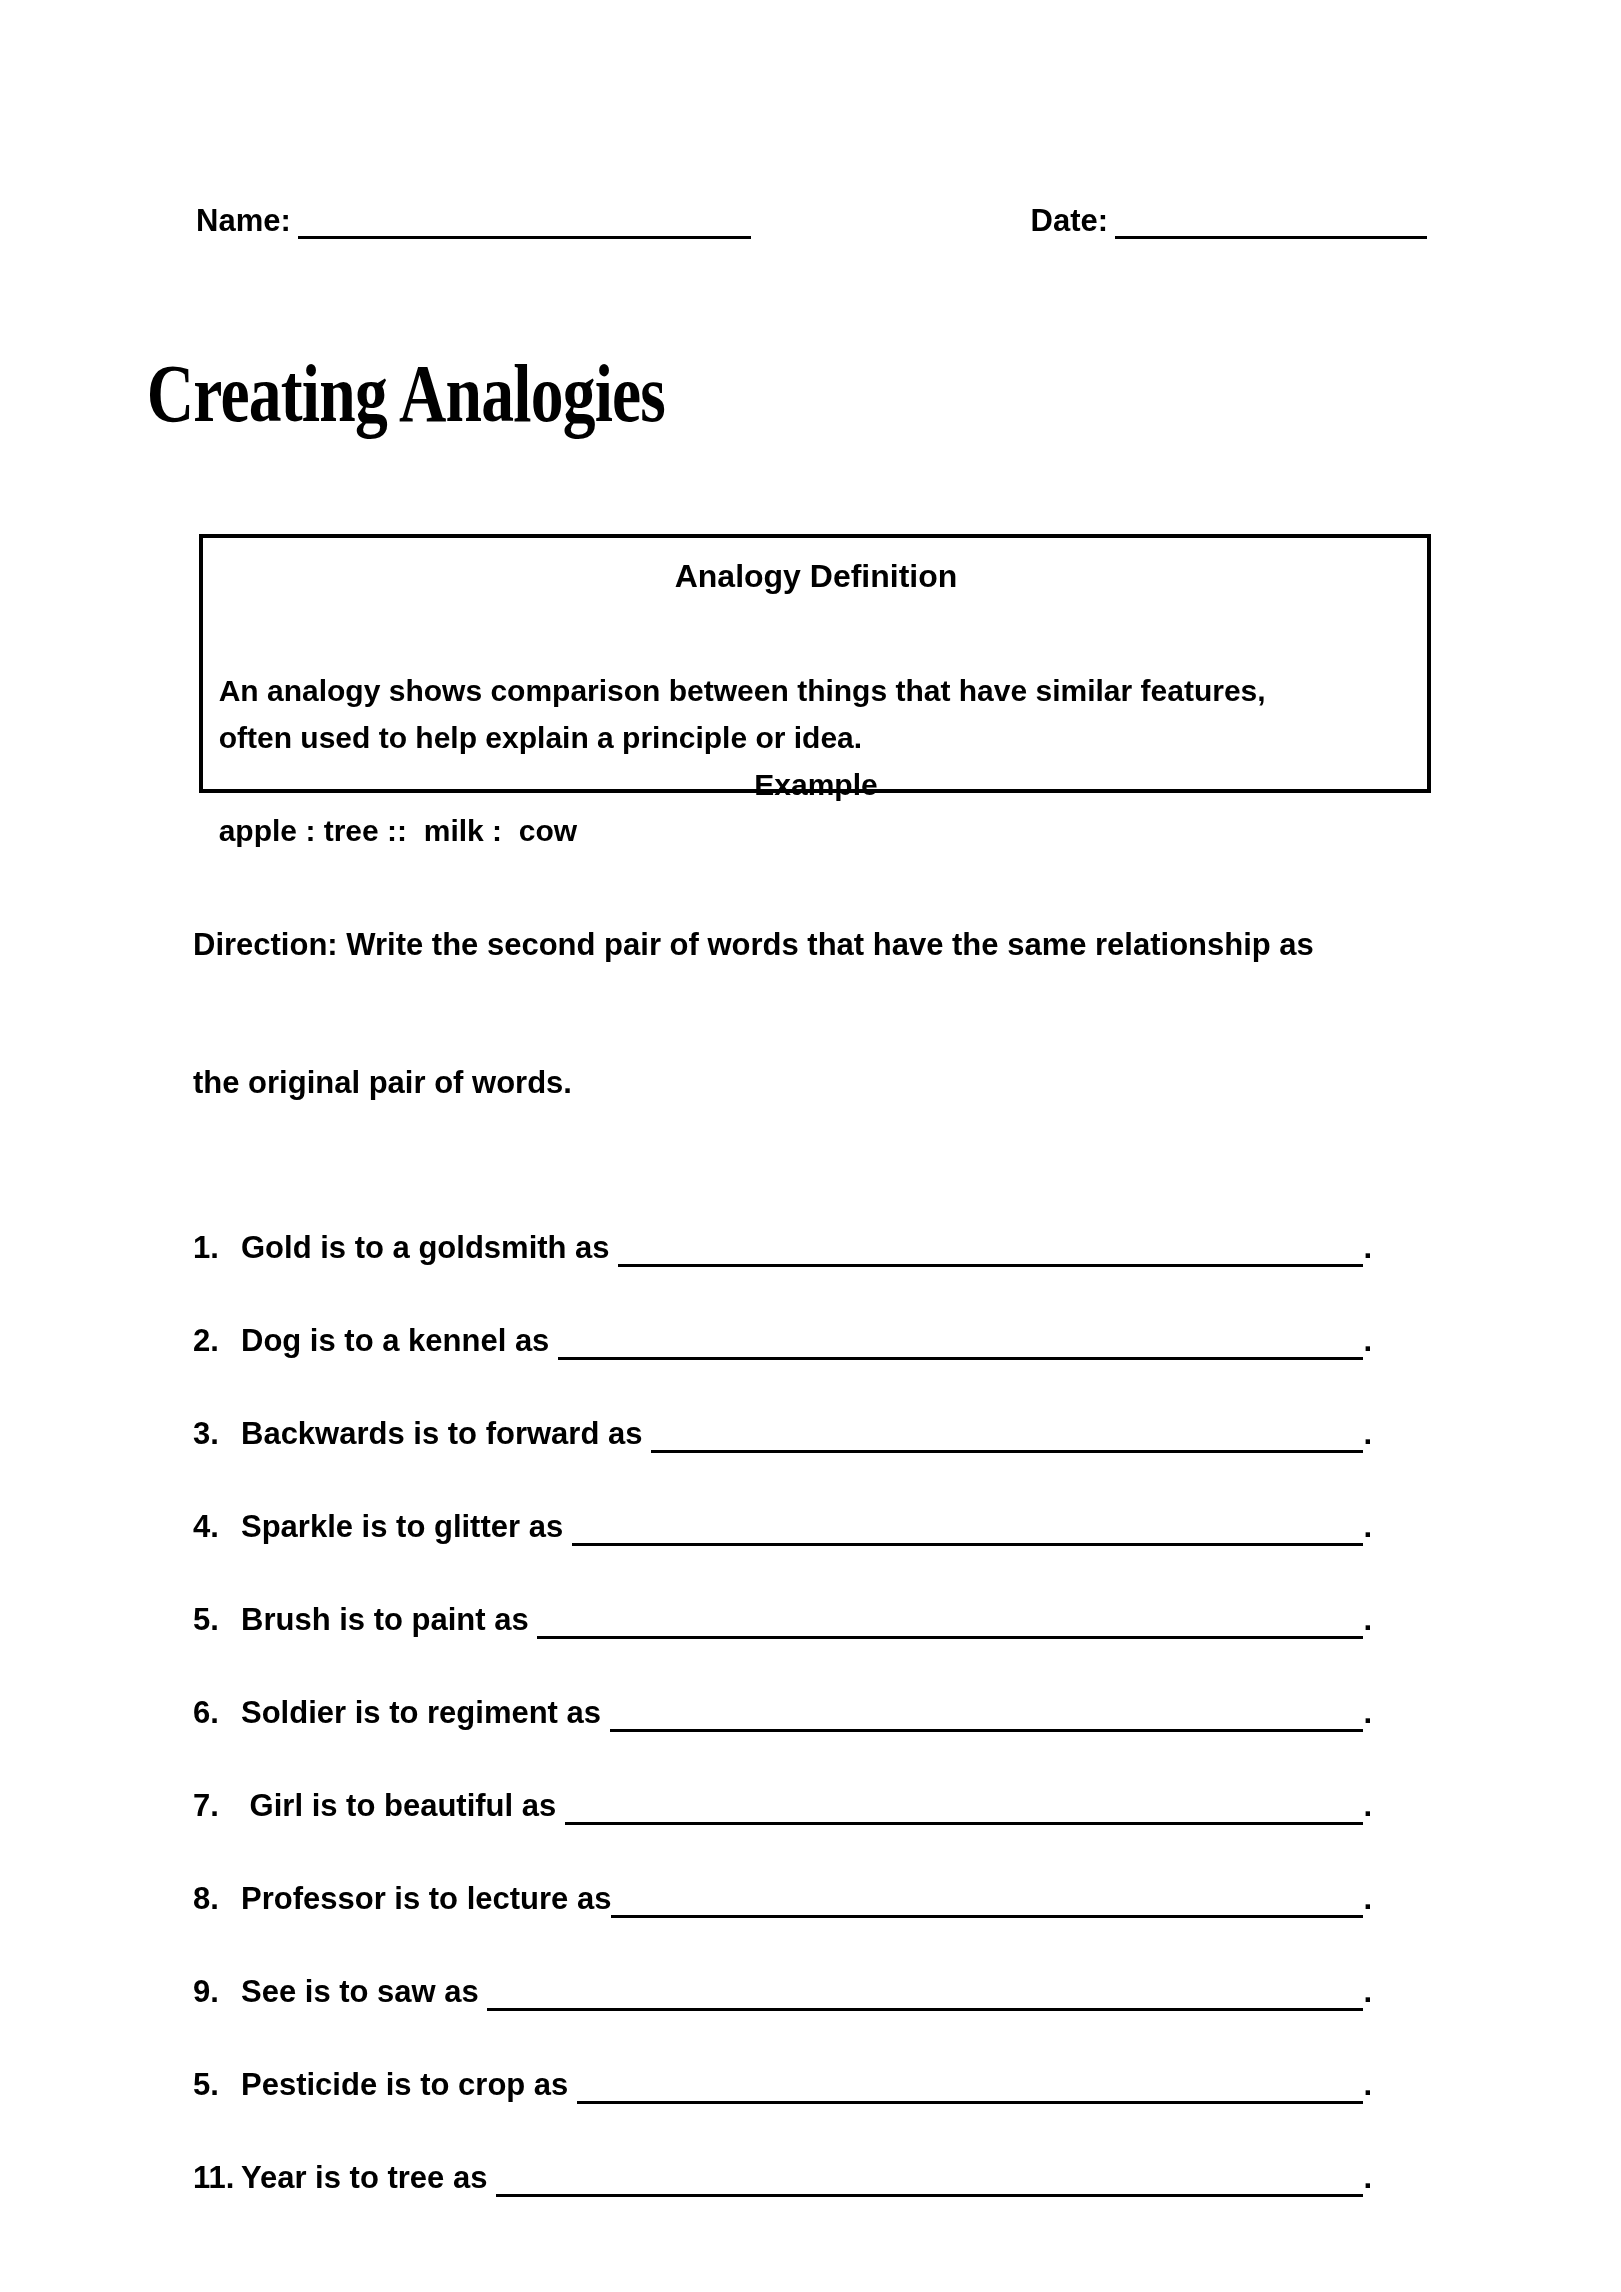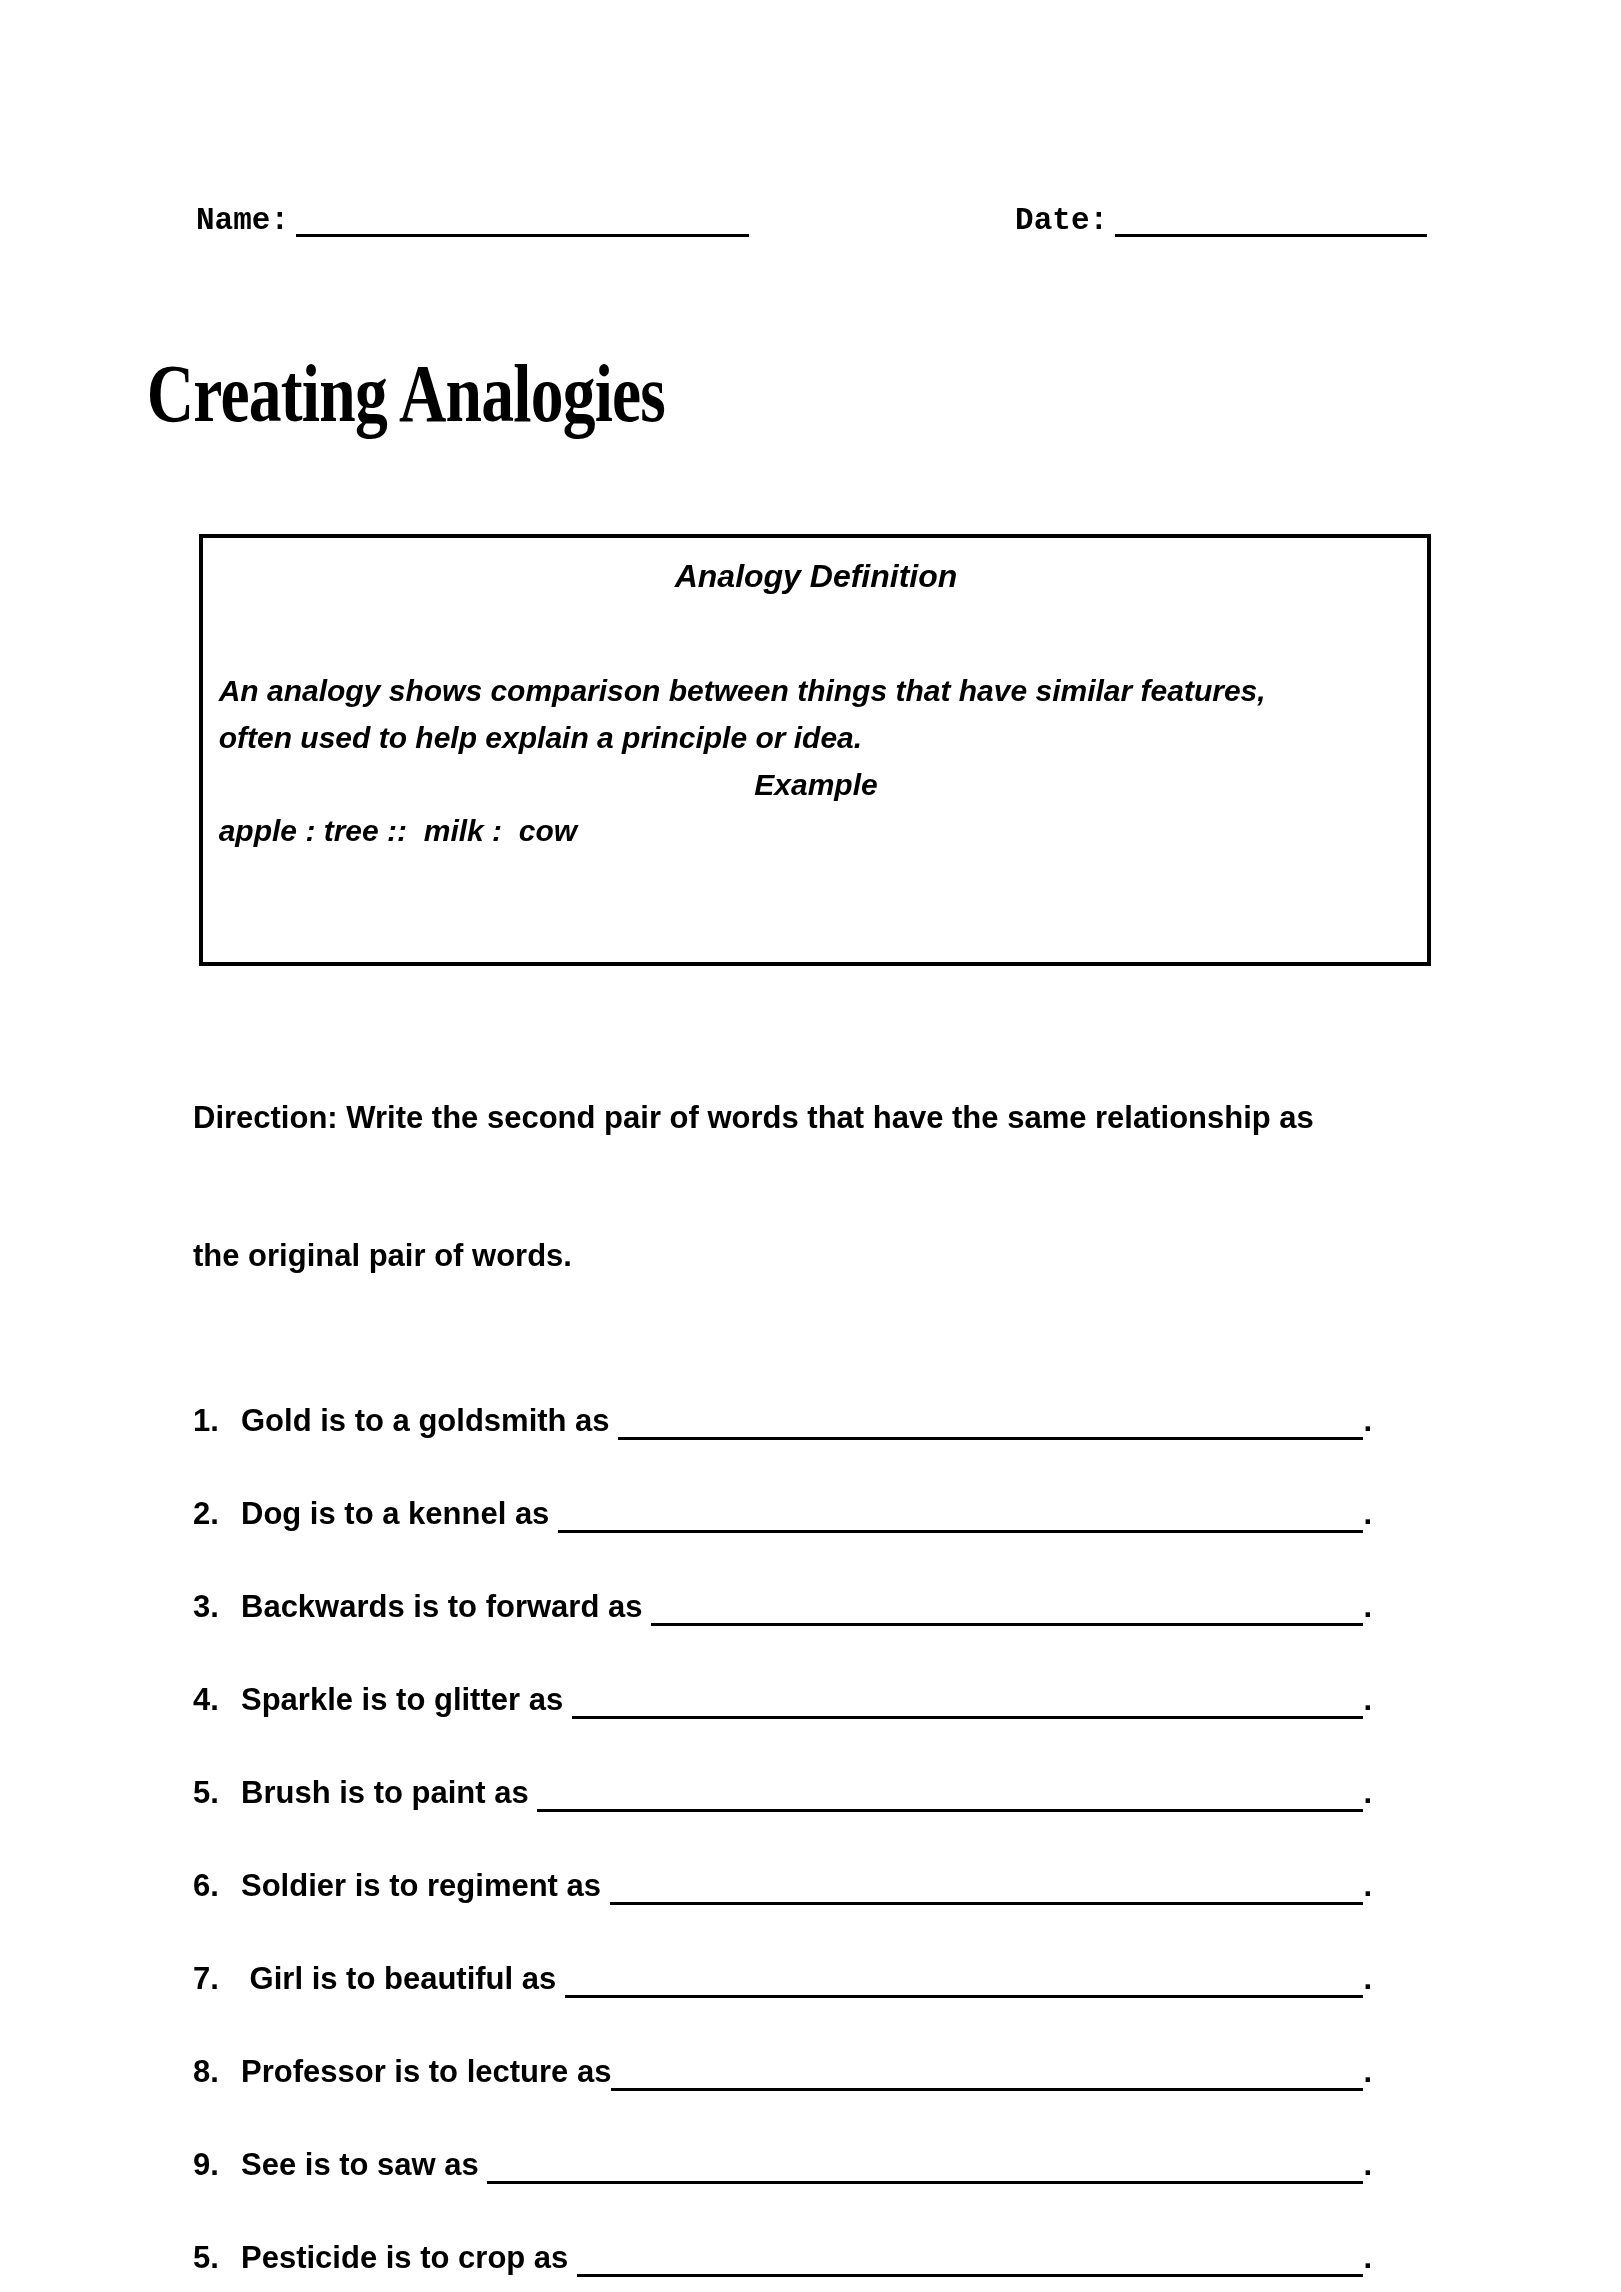--- a/index.html
+++ b/index.html
@@ -18,21 +18,21 @@
     overflow: hidden;
   }
   
   .header-row {
     display: flex;
     justify-content: space-between;
     padding: 201px 194px 0 196px;
     font-size: 31px;
     line-height: 39px;
   }
-  .field { display: flex; align-items: flex-start; font-family: Liberation Mono, monospace; }
+  .field { display: flex; align-items: center; }
   .blankline {
     display: inline-block;
     border-bottom: 3.9px solid #000;
     height: 33px;
     margin-left: 6.9px;
   }
   .name-line { width: 453px; }
   .date-line { width: 312px; }
 
   
@@ -50,26 +50,25 @@
     transform: scaleX(0.8);
     transform-origin: center;
     letter-spacing: -1px;
   }
 
   
   .def-box {
     box-sizing: border-box;
     margin: 16.7px 0 0 199px;
     width: 1232px;
-    height: 432px;
+    height: 259px;
     border: 4.9px solid #000;
     padding: 19.6px 13.7px 0 15.7px;
     font-size: 30px;
     line-height: 39px;
-    font-style: italic;
   }
   .def-heading {
     text-align: center;
     font-size: 32px;
     margin-bottom: 71px;
   }
   .def-body { line-height: 47px; white-space: pre; }
   .def-example-label { text-align: center; margin-top: 1px; line-height: 46px; }
   .def-example { line-height: 46px; white-space: pre; }
 

